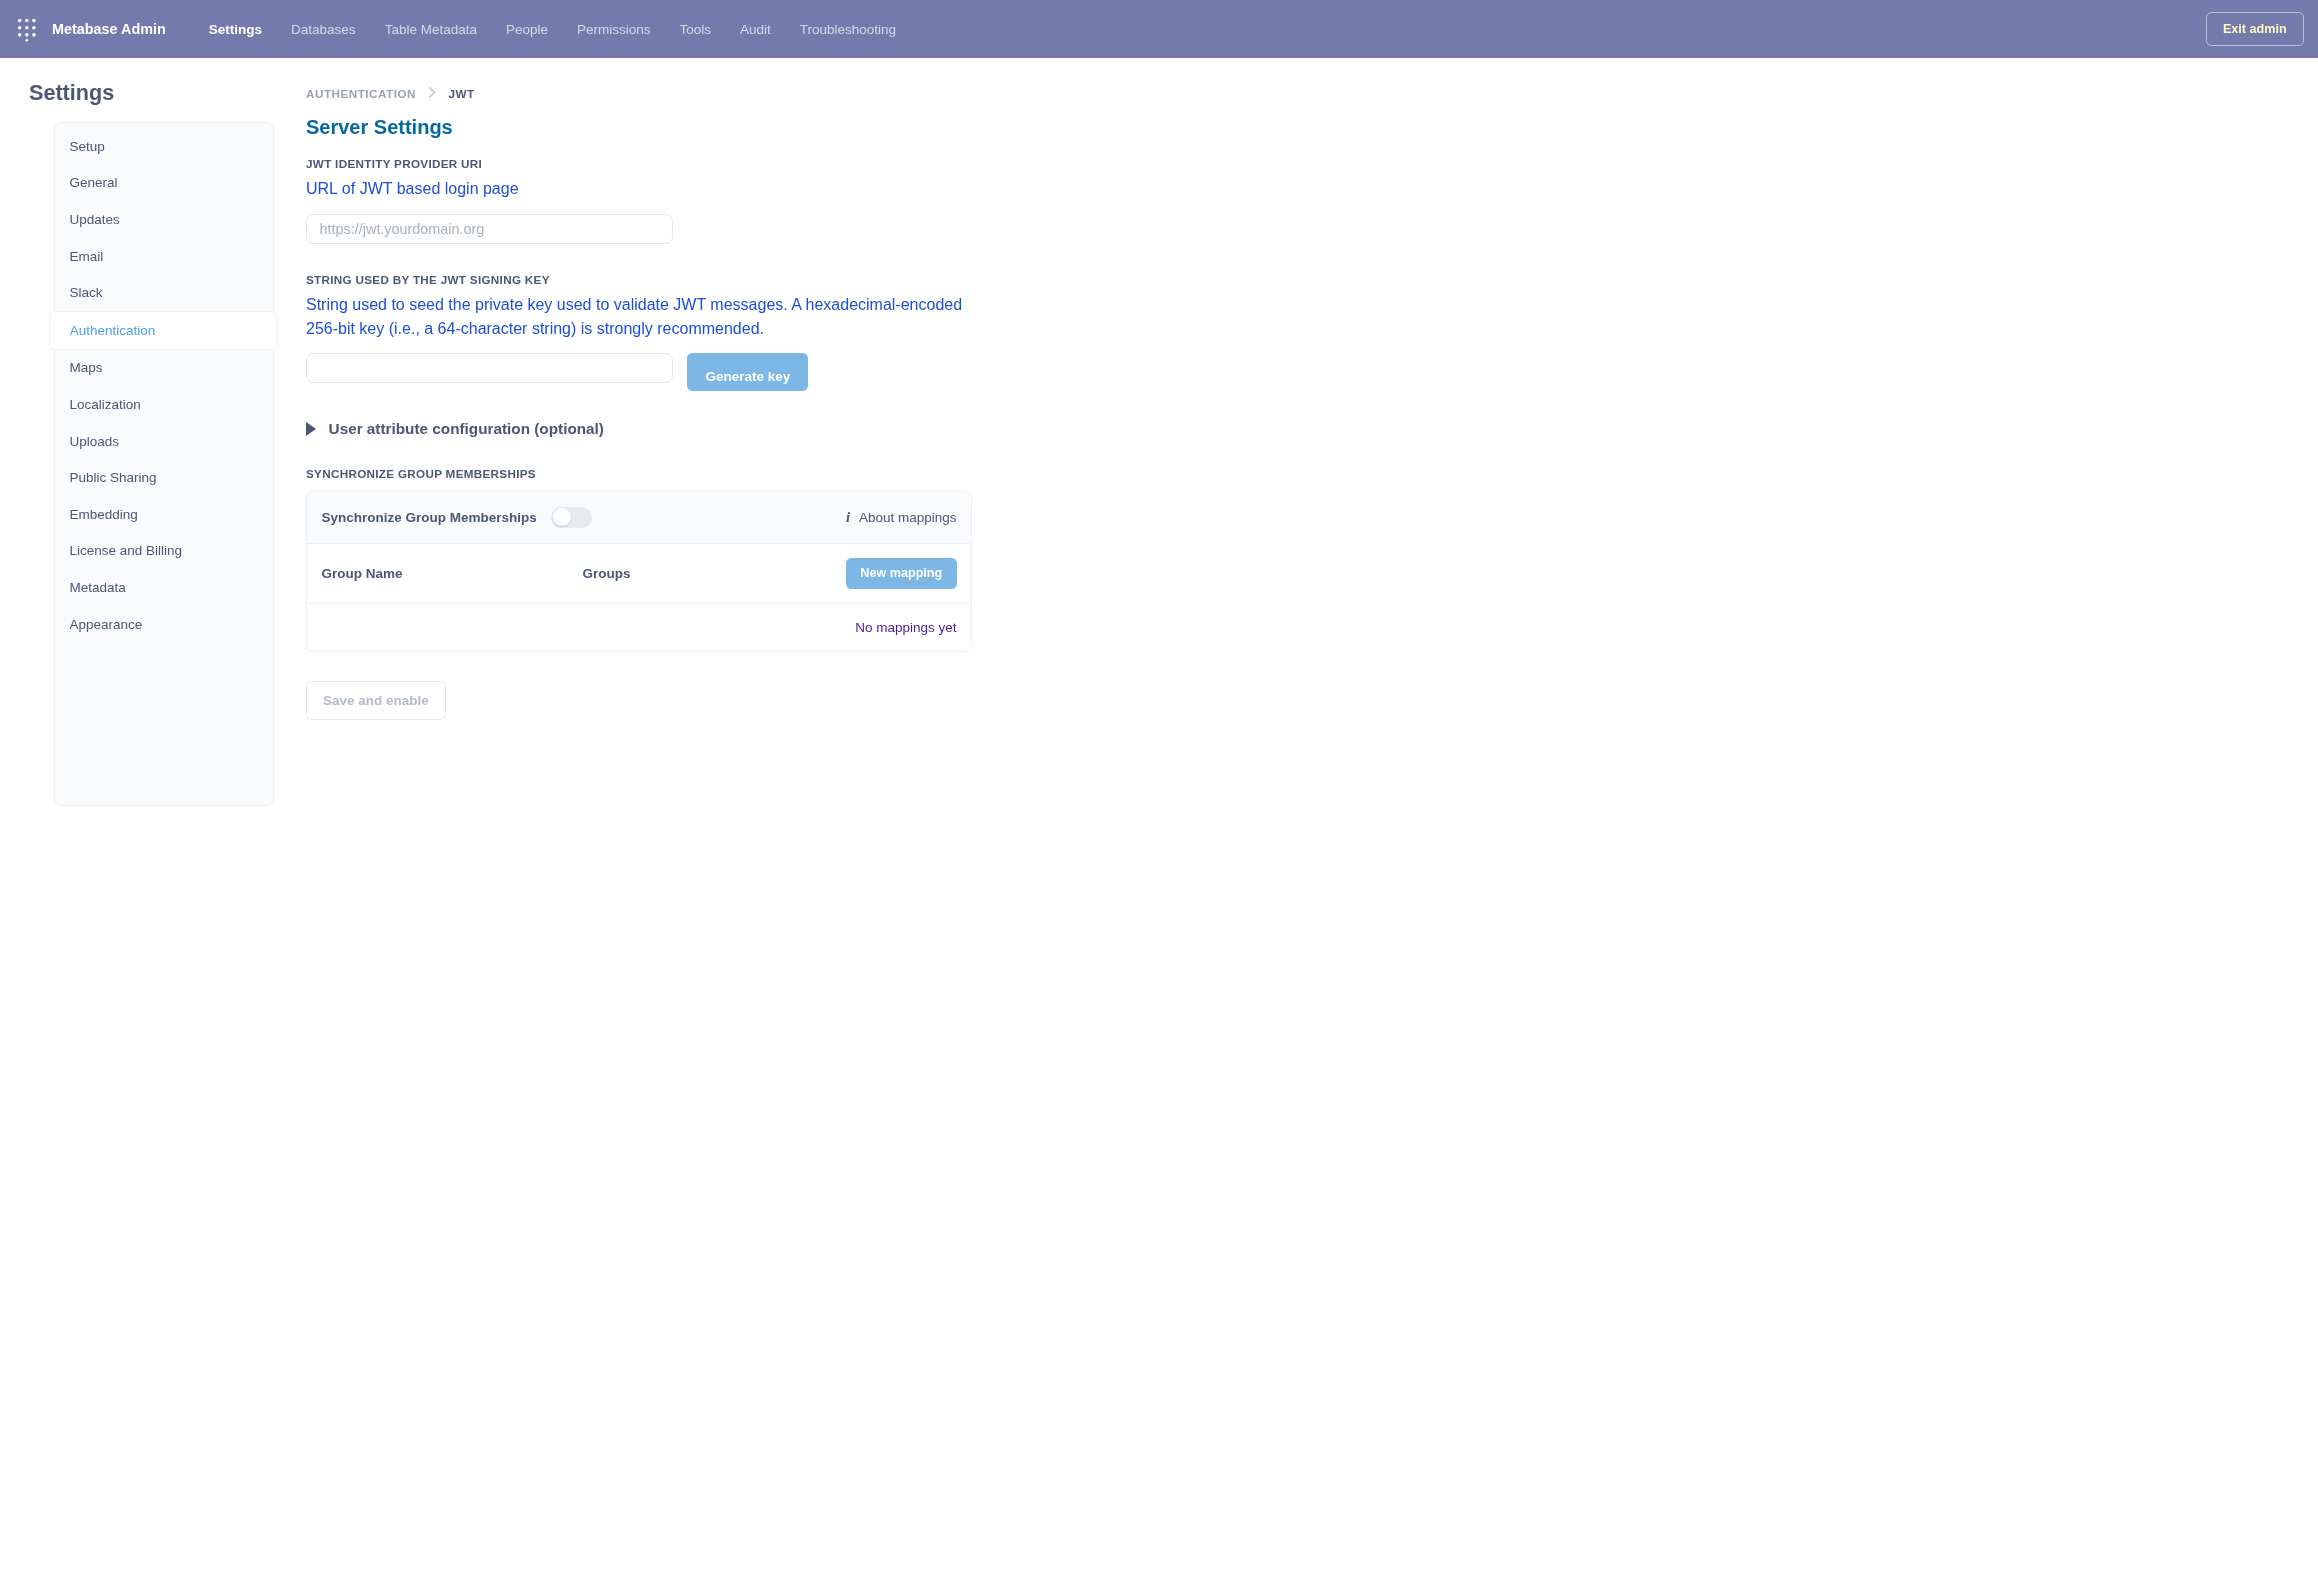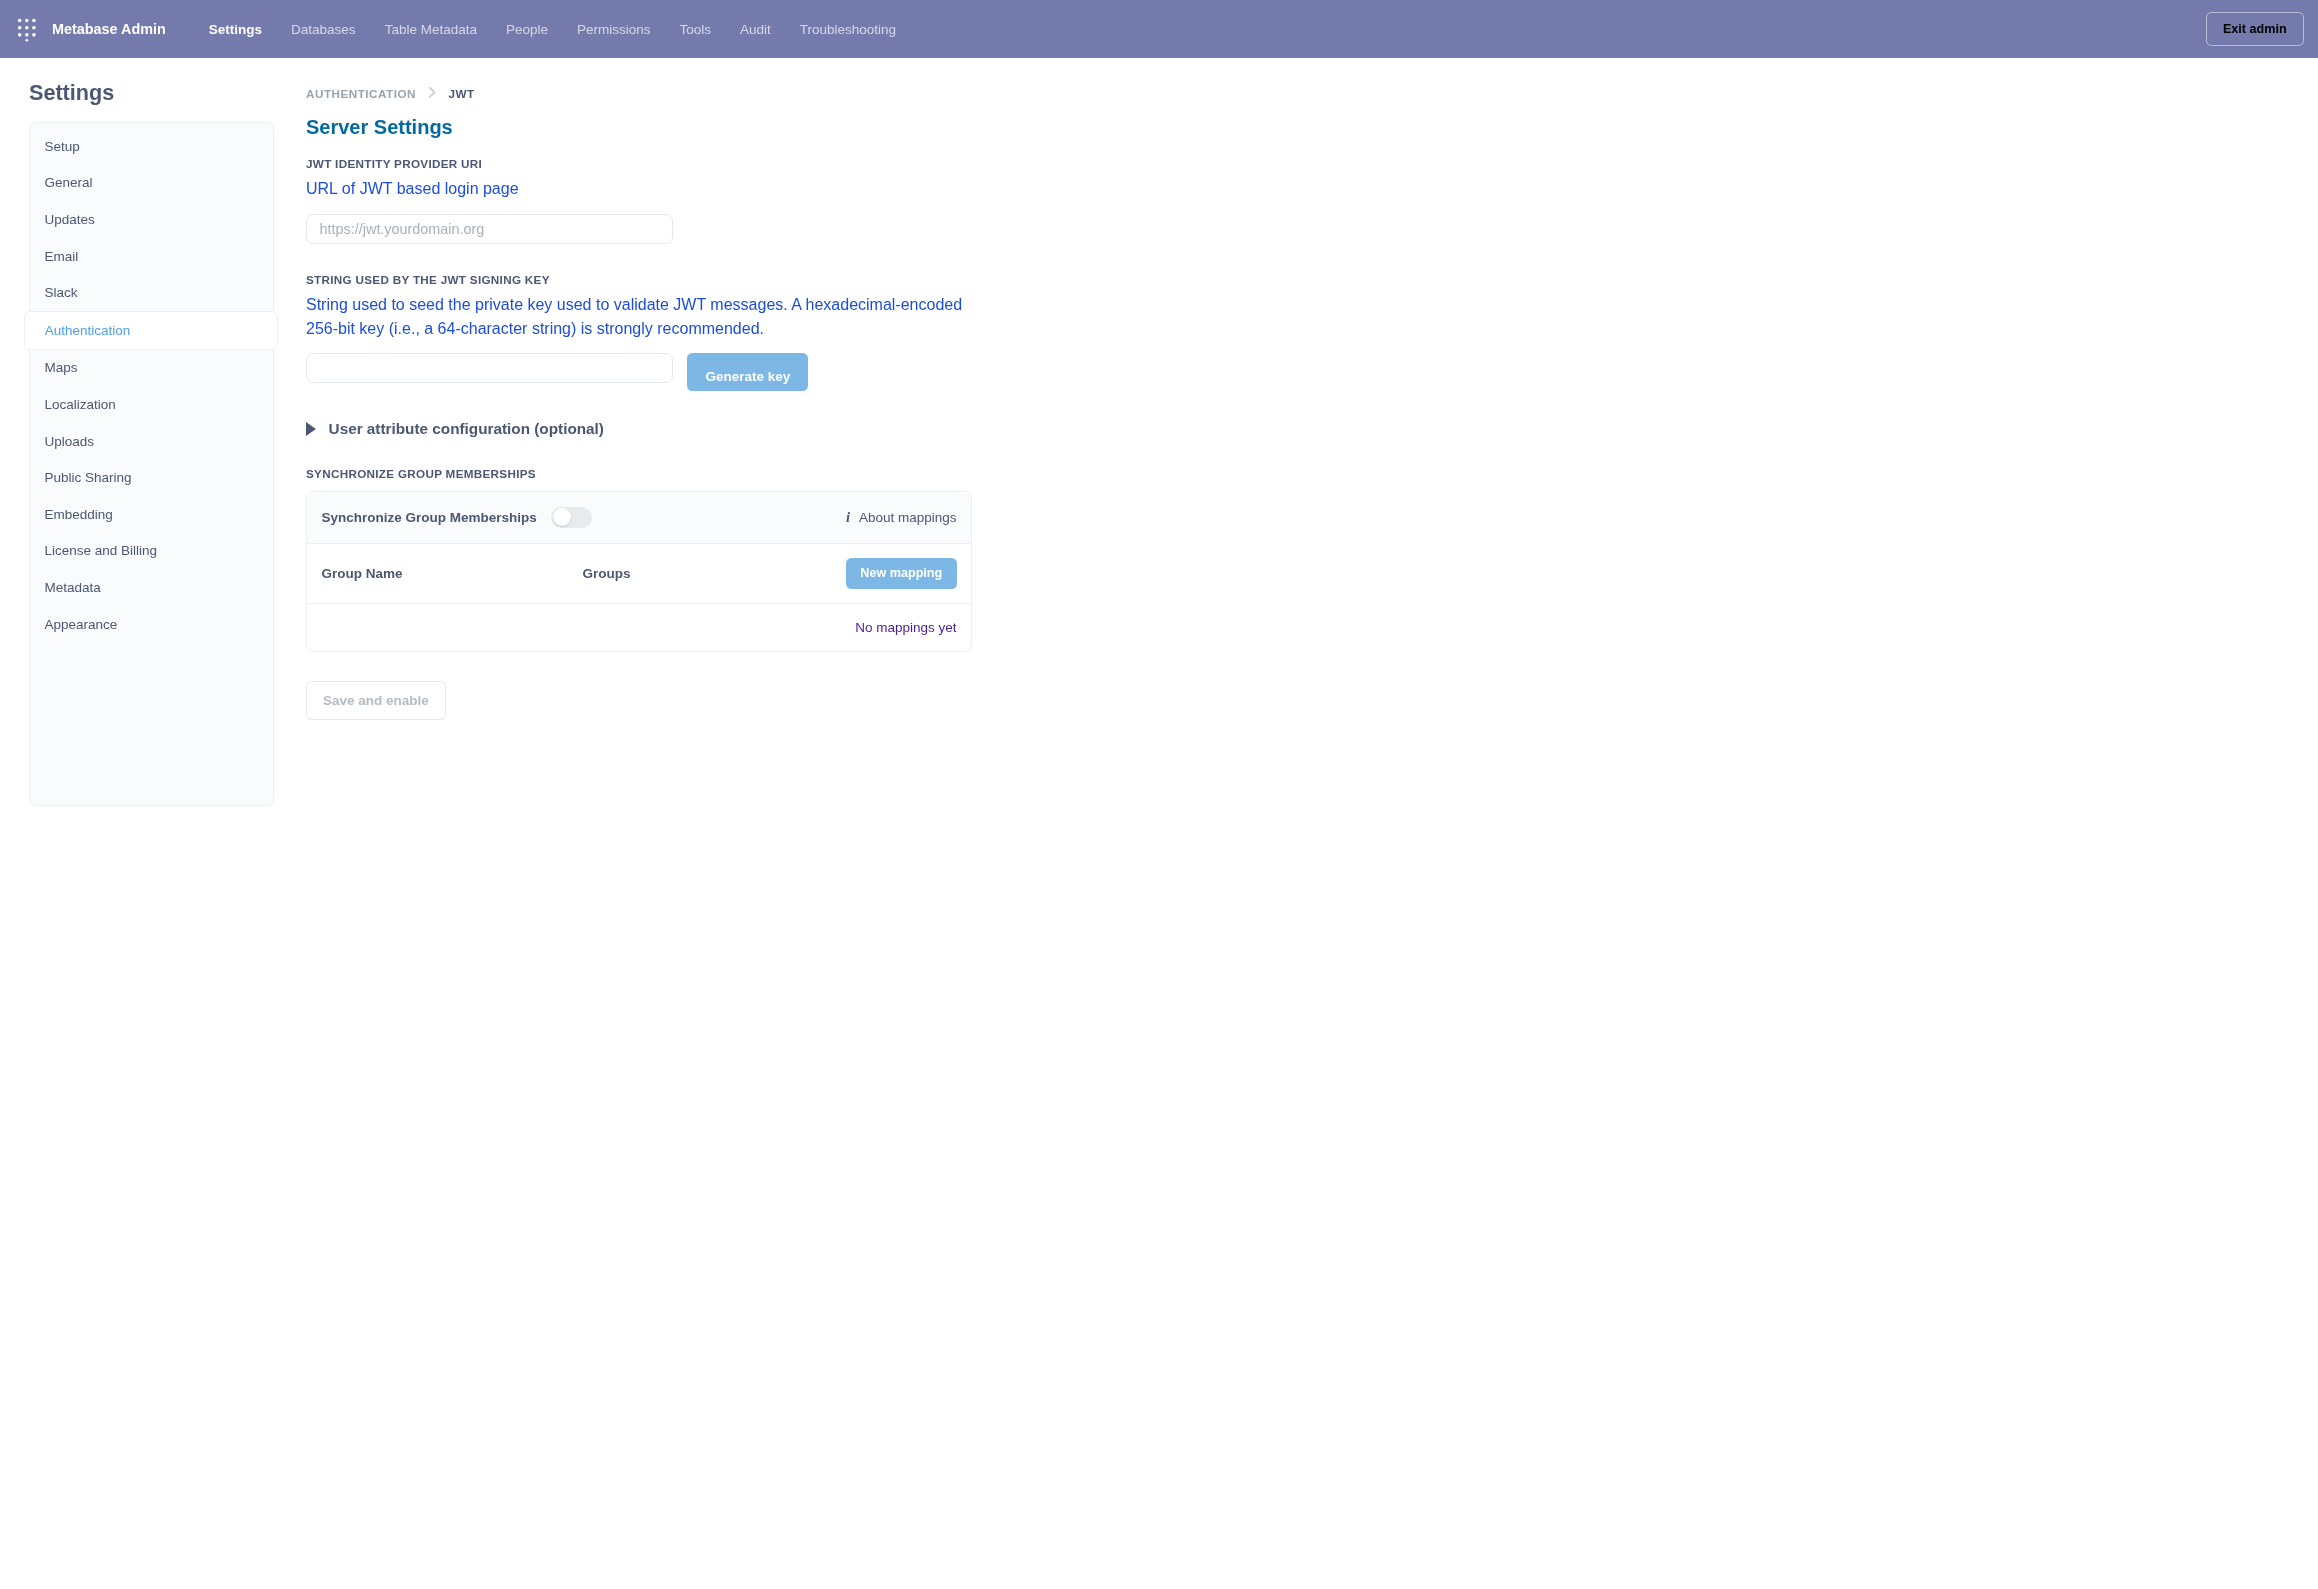--- a/index.html
+++ b/index.html
@@ -3,25 +3,25 @@
 <meta charset="utf-8">
 <style>
 * { box-sizing: border-box; margin: 0; padding: 0; }
 body { font-family: -apple-system, BlinkMacSystemFont, "Segoe UI", Helvetica, Arial, sans-serif; color: #2e353b; background: #fff; font-size: 12.6px; }
 .topnav { background: #747aac; height: 58px; display: flex; align-items: center; padding: 0 14.4px; color: #fff; }
 .logo { width: 25px; height: 25px; margin-right: 12.6px; display: flex; align-items: center; justify-content: center; }
 .brand { font-weight: 700; font-size: 14.4px; margin-right: 43px; white-space: nowrap; }
 .nav-items { display: flex; gap: 29px; flex: 1; }
 .nav-item { color: rgba(255,255,255,0.7); font-size: 13.5px; cursor: pointer; }
 .nav-item.active { color: #fff; font-weight: 600; }
-.exit-btn { border: 0.9px solid rgba(255,255,255,0.5); background: transparent; color: #000000; padding: 9px 16px; border-radius: 5.4px; font-size: 12.6px; font-weight: 600; cursor: pointer; }
+.exit-btn { border: 0.9px solid rgba(255,255,255,0.5); background: transparent; color: #fef9c3; padding: 9px 16px; border-radius: 5.4px; font-size: 12.6px; font-weight: 600; cursor: pointer; }
 .page { display: flex; padding: 21.6px 29px 36px; gap: 32px; }
 .sidebar-col { width: 245px; flex-shrink: 0; }
 .page-title { font-size: 21.6px; font-weight: 700; color: #4c5773; margin-bottom: 16px; }
-.sidebar { background: #f9fbfc; border: 0.9px solid #edf0f2; border-radius: 7.2px; padding: 5.4px 0; min-height: 684px; }
+.sidebar { background: #f9fbfc; border: 0.9px solid #edf0f2; border-radius: 7.2px; padding: 5.4px 0; min-height: 684px; margin-left: 25px; }
 .sidebar-item { padding: 10.8px 14.4px; font-size: 13.5px; color: #4c5773; cursor: pointer; }
 .sidebar-item.active { background: #fff; color: #509ee3; border: 0.9px solid #edf0f2; border-radius: 5.4px; margin: 0 -5.4px 0 -6.3px; padding-left: 20px; }
 .main { flex: 1; max-width: 666px; }
 .breadcrumb { display: flex; align-items: center; gap: 12.6px; font-size: 11.7px; letter-spacing: 0.5px; margin-top: 7.2px; margin-bottom: 16px; }
 .crumb-parent { color: #9aa4af; font-weight: 700; cursor: pointer; }
 .crumb-sep { color: #c8ccd0; }
 .crumb-current { color: #4c5773; font-weight: 700; }
 h2.section { font-size: 20px; font-weight: 700; color: #0369a1; margin-bottom: 18px; }
 .field-block { margin-bottom: 29px; }
 .field-label { font-size: 11.7px; font-weight: 700; letter-spacing: 0.3px; color: #4c5773; margin-bottom: 7.2px; }

